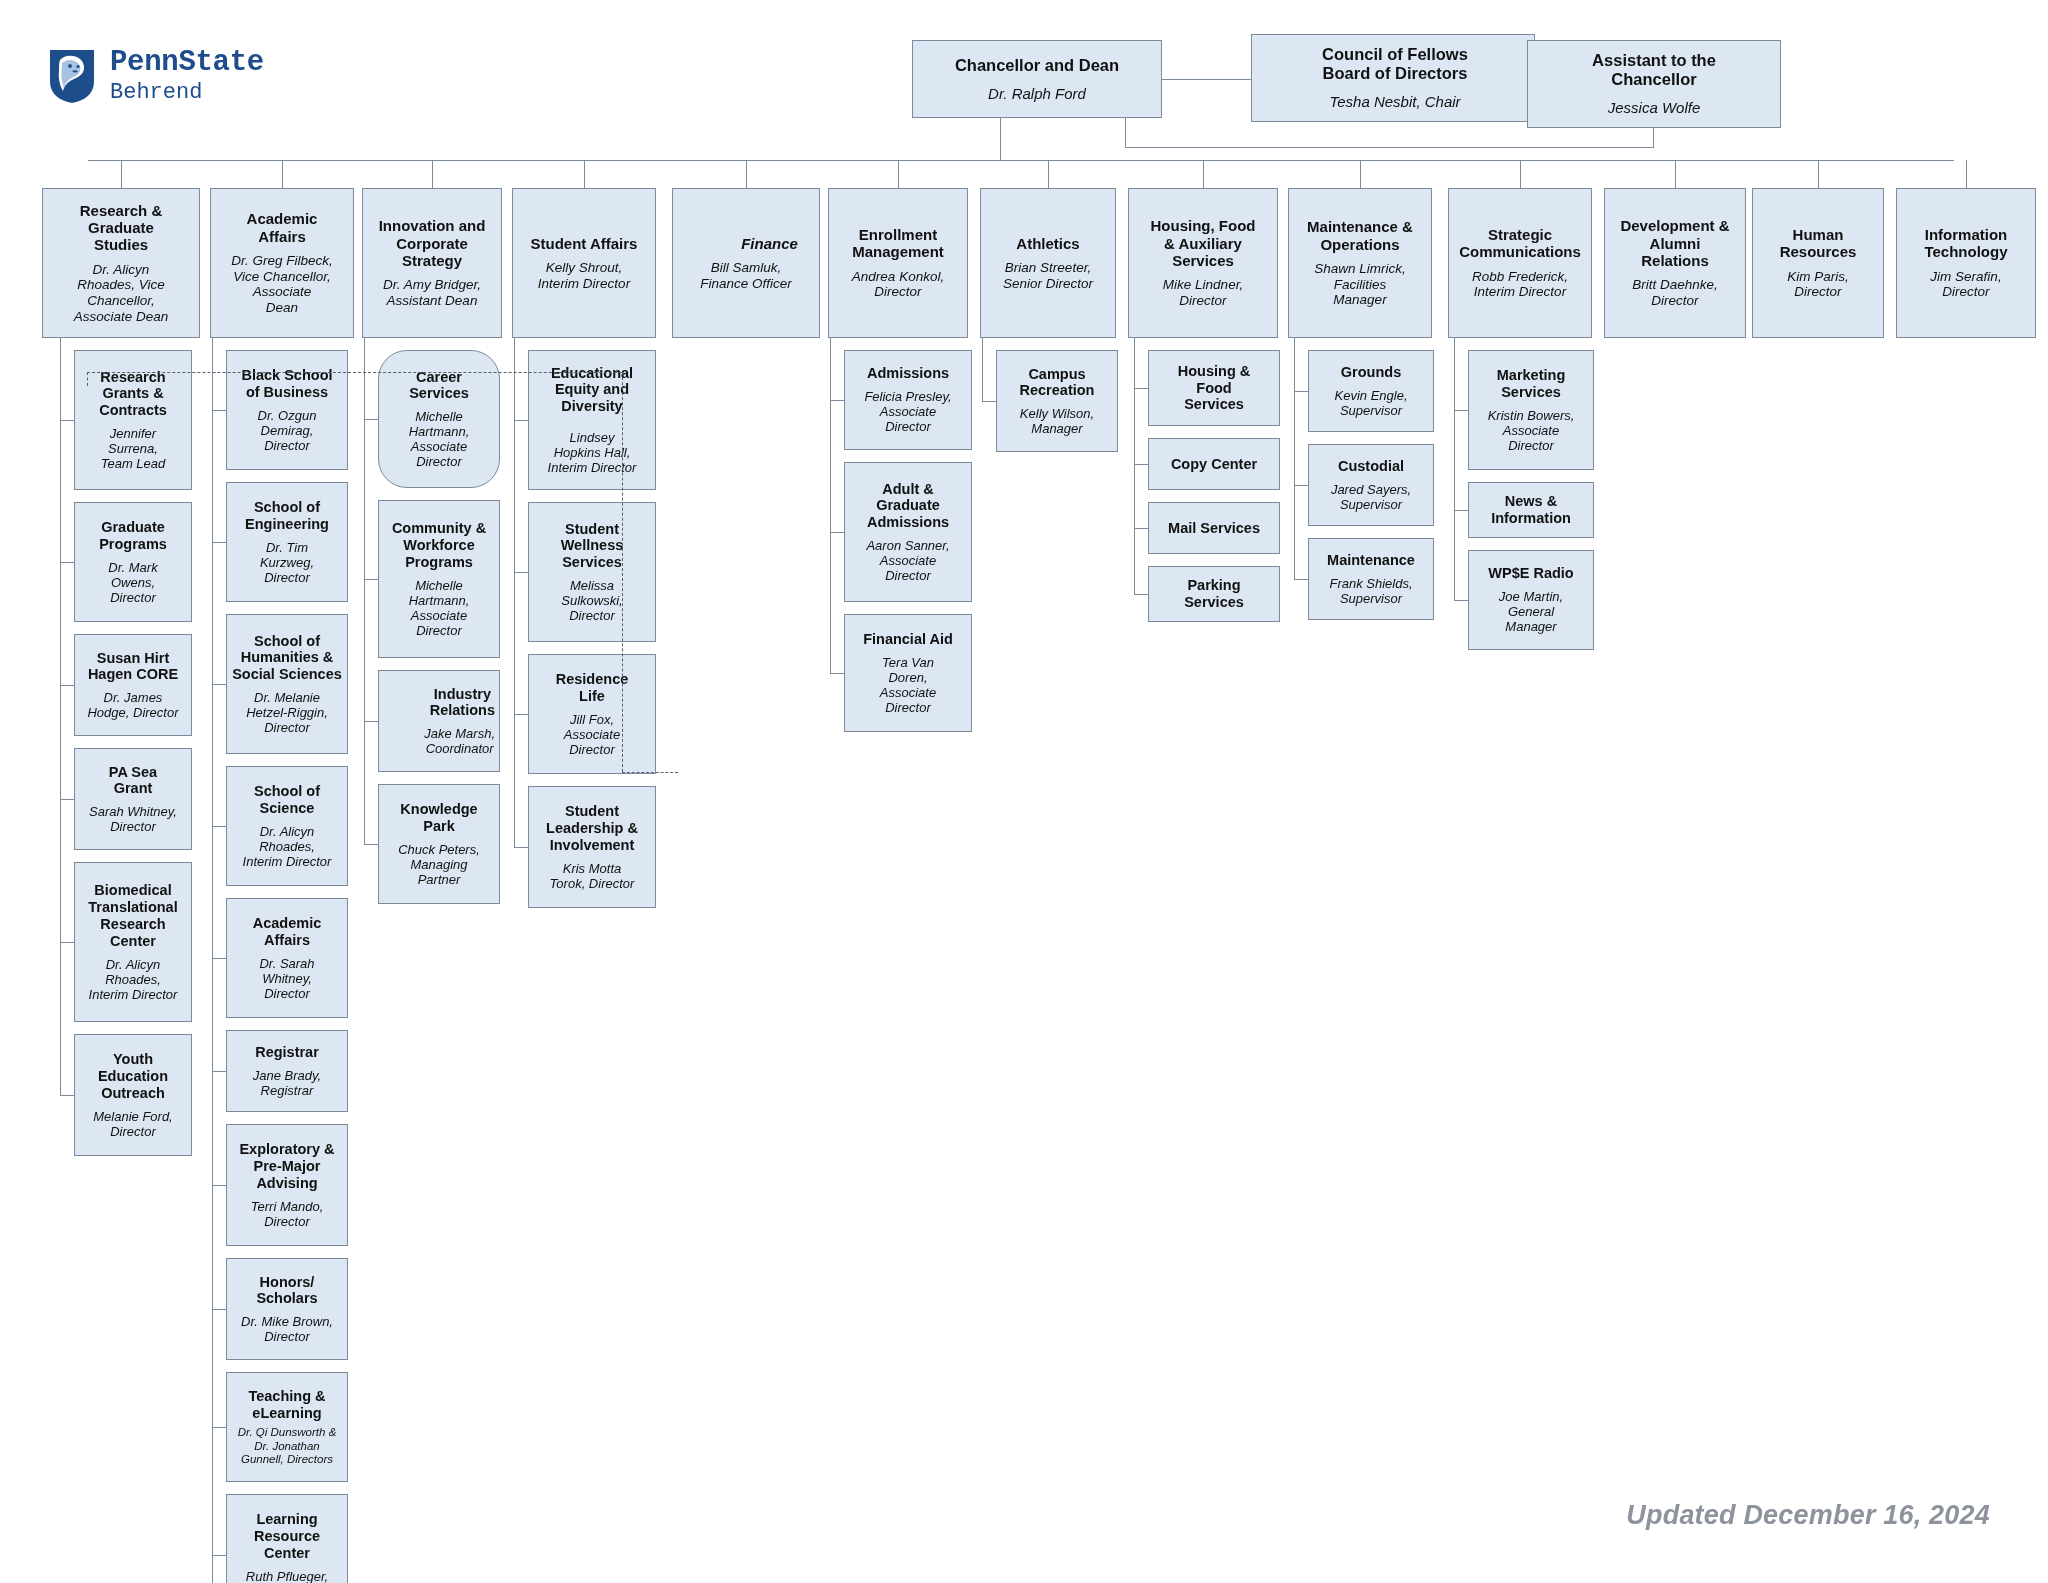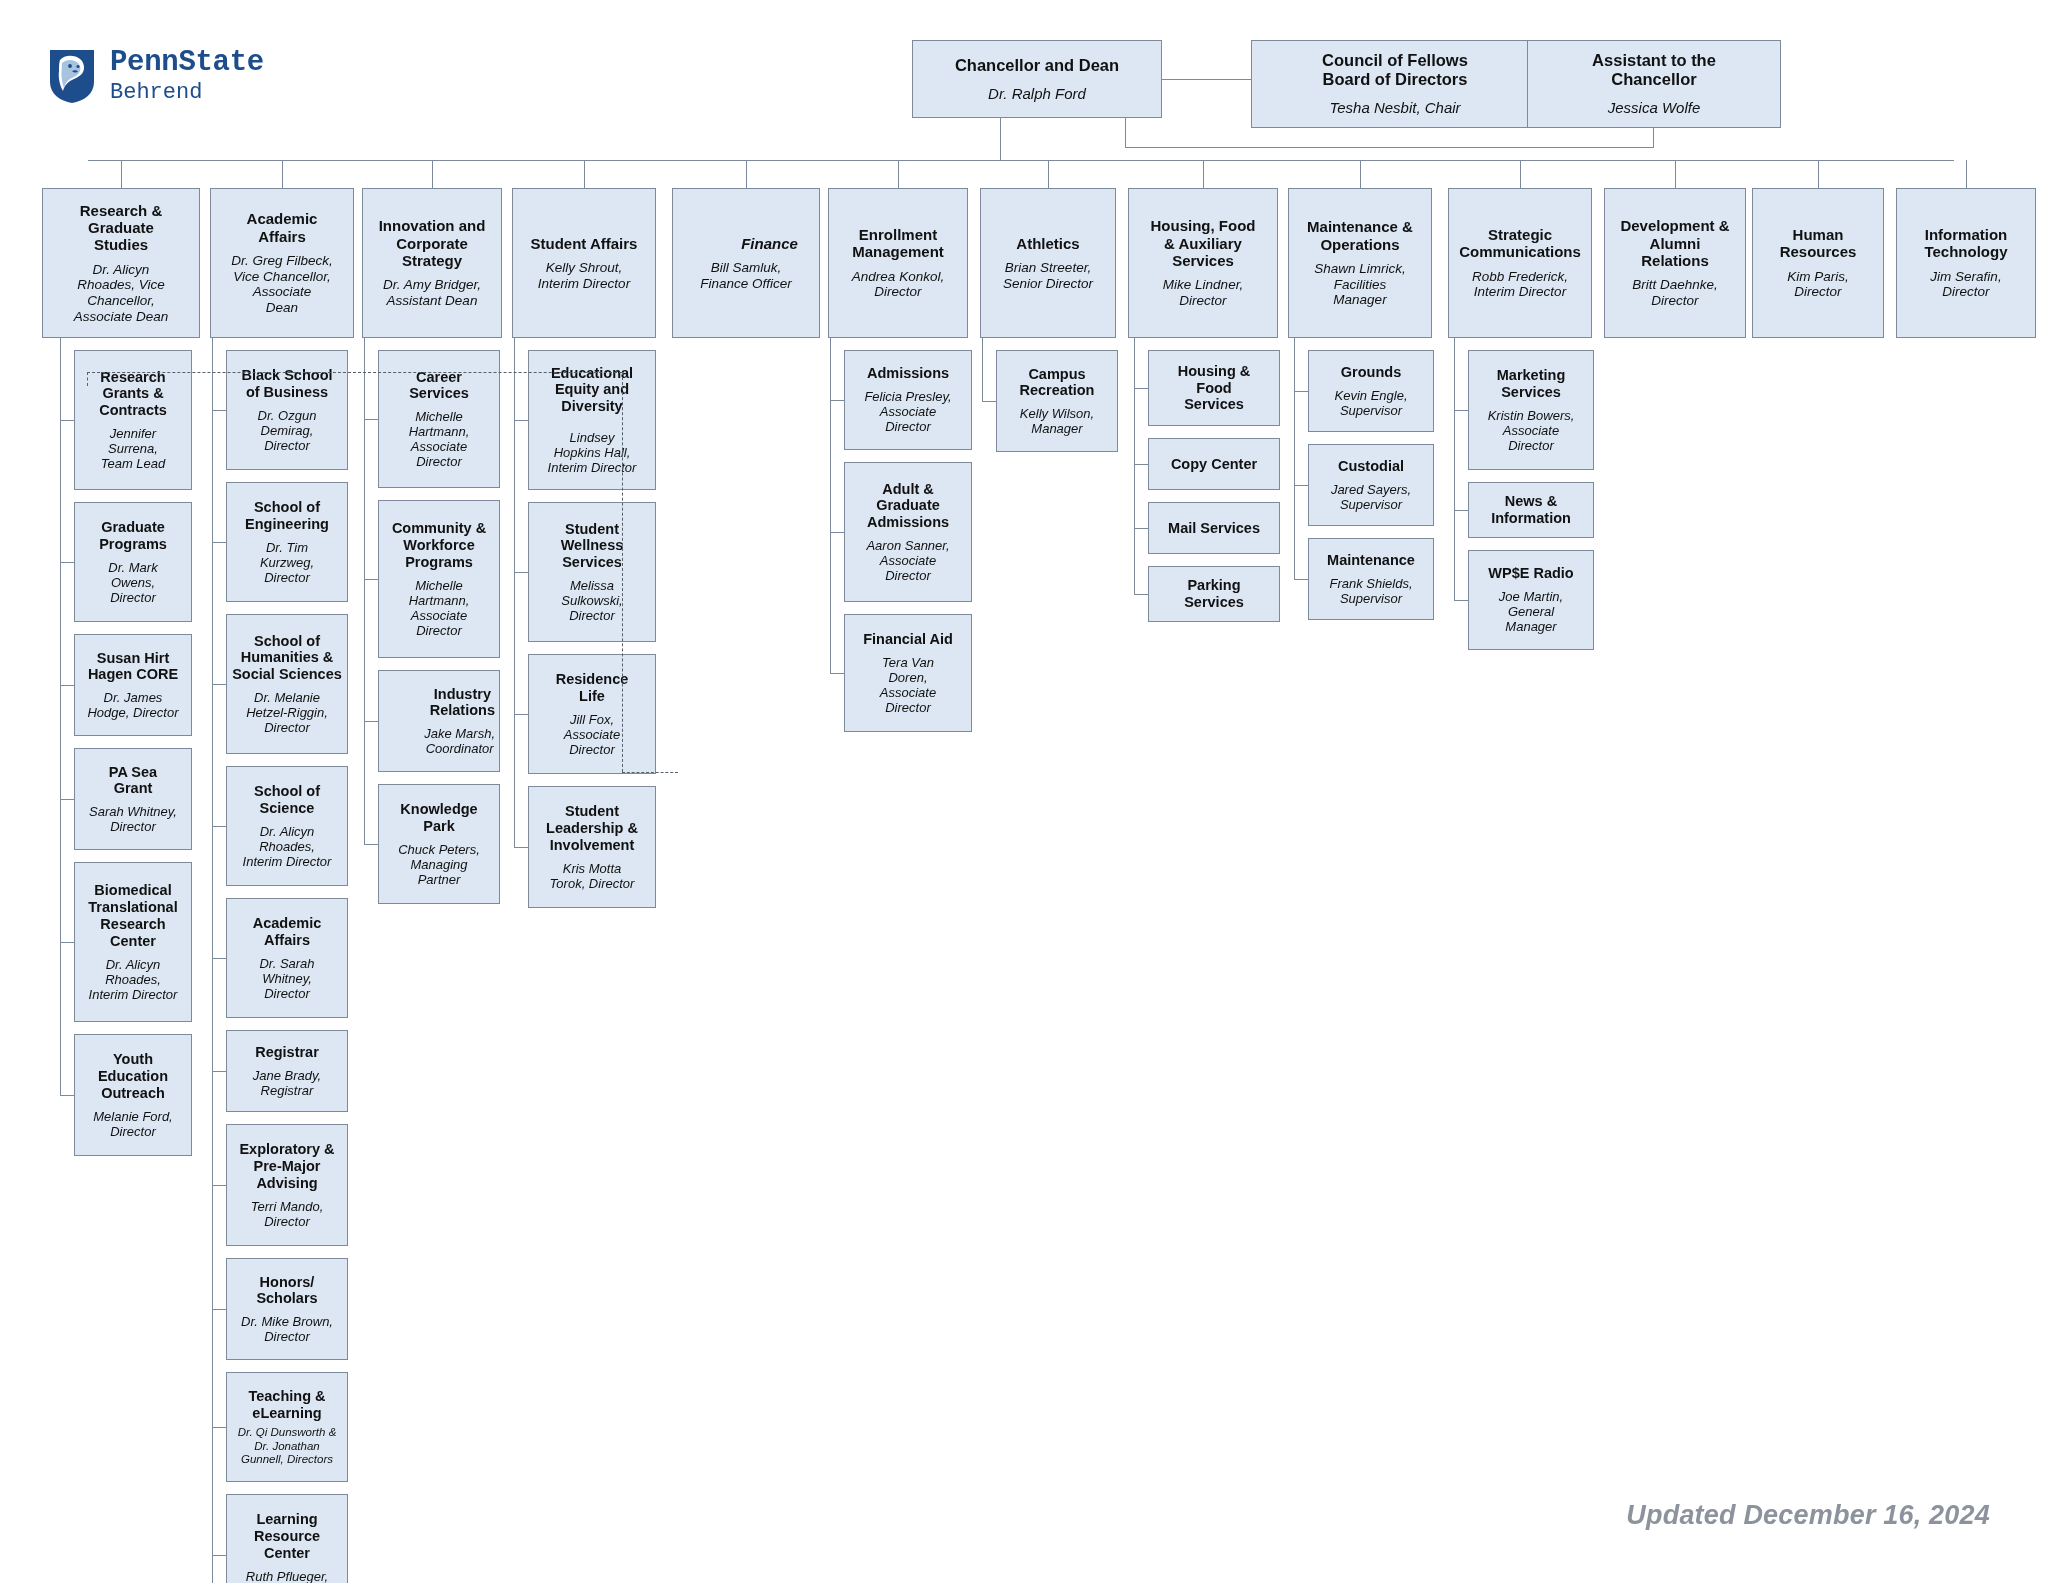--- a/index.html
+++ b/index.html
@@ -91,21 +91,21 @@
       <span class="logo-main">PennState</span>
       <span class="logo-sub">Behrend</span>
     </span>
   </div>
 
   <div class="node lvl1" id="n-chancellor" style="left:912px; top:40px; width:250px; height:78px;">
     <div class="ttl">Chancellor and Dean</div>
     <div class="sub">Dr. Ralph Ford</div>
   </div>
 
-  <div class="node lvl1" id="n-council" style="left:1251px; top:40px; width:284px; height:88px;padding-left:8px;">
+  <div class="node lvl1" id="n-council" style="left:1251px; top:34px; width:284px; height:88px;padding-left:8px;">
     <div class="ttl">Council of Fellows</div>
     <div class="ttl">Board of Directors</div>
     <div class="sub">Tesha Nesbit, Chair</div>
   </div>
 
   <div class="node lvl1" id="n-assistant" style="left:1527px; top:40px; width:254px; height:88px;">
     <div class="ttl">Assistant to the</div>
     <div class="ttl">Chancellor</div>
     <div class="sub">Jessica Wolfe</div>
   </div>
@@ -188,21 +188,21 @@
         <div class="sub">Dr. Qi Dunsworth &amp;<br>Dr. Jonathan<br>Gunnell, Directors</div>
       </div>
       <div class="node lvl3" style="left: 226px; top: 1494px; width: 122px; height: 122px;">
         <div class="ttl">Learning<br>Resource<br>Center</div>
         <div class="sub">Ruth Pflueger,<br>Director</div>
       </div>
       <div class="node lvl2" style="left: 362px; top: 188px; width: 140px; height: 150px;">
         <div class="ttl">Innovation and<br>Corporate<br>Strategy</div>
         <div class="sub">Dr. Amy Bridger,<br>Assistant Dean</div>
       </div>
-      <div class="node lvl3" style="left: 378px; top: 350px; width: 122px; height: 138px;">
+      <div class="node lvl3" style="left: 378px; top: 350px; width: 122px; height: 138px; border-radius: 29px;">
         <div class="ttl">Career<br>Services</div>
         <div class="sub">Michelle<br>Hartmann,<br>Associate<br>Director</div>
       </div>
       <div class="node lvl3" style="left: 378px; top: 500px; width: 122px; height: 158px;">
         <div class="ttl">Community &amp;<br>Workforce<br>Programs</div>
         <div class="sub">Michelle<br>Hartmann,<br>Associate<br>Director</div>
       </div>
       <div class="node lvl3" style="left: 378px; top: 670px; width: 122px; height: 102px; align-items: flex-end;">
         <div class="ttl">Industry<br>Relations</div>
         <div class="sub">Jake Marsh,<br>Coordinator</div>

